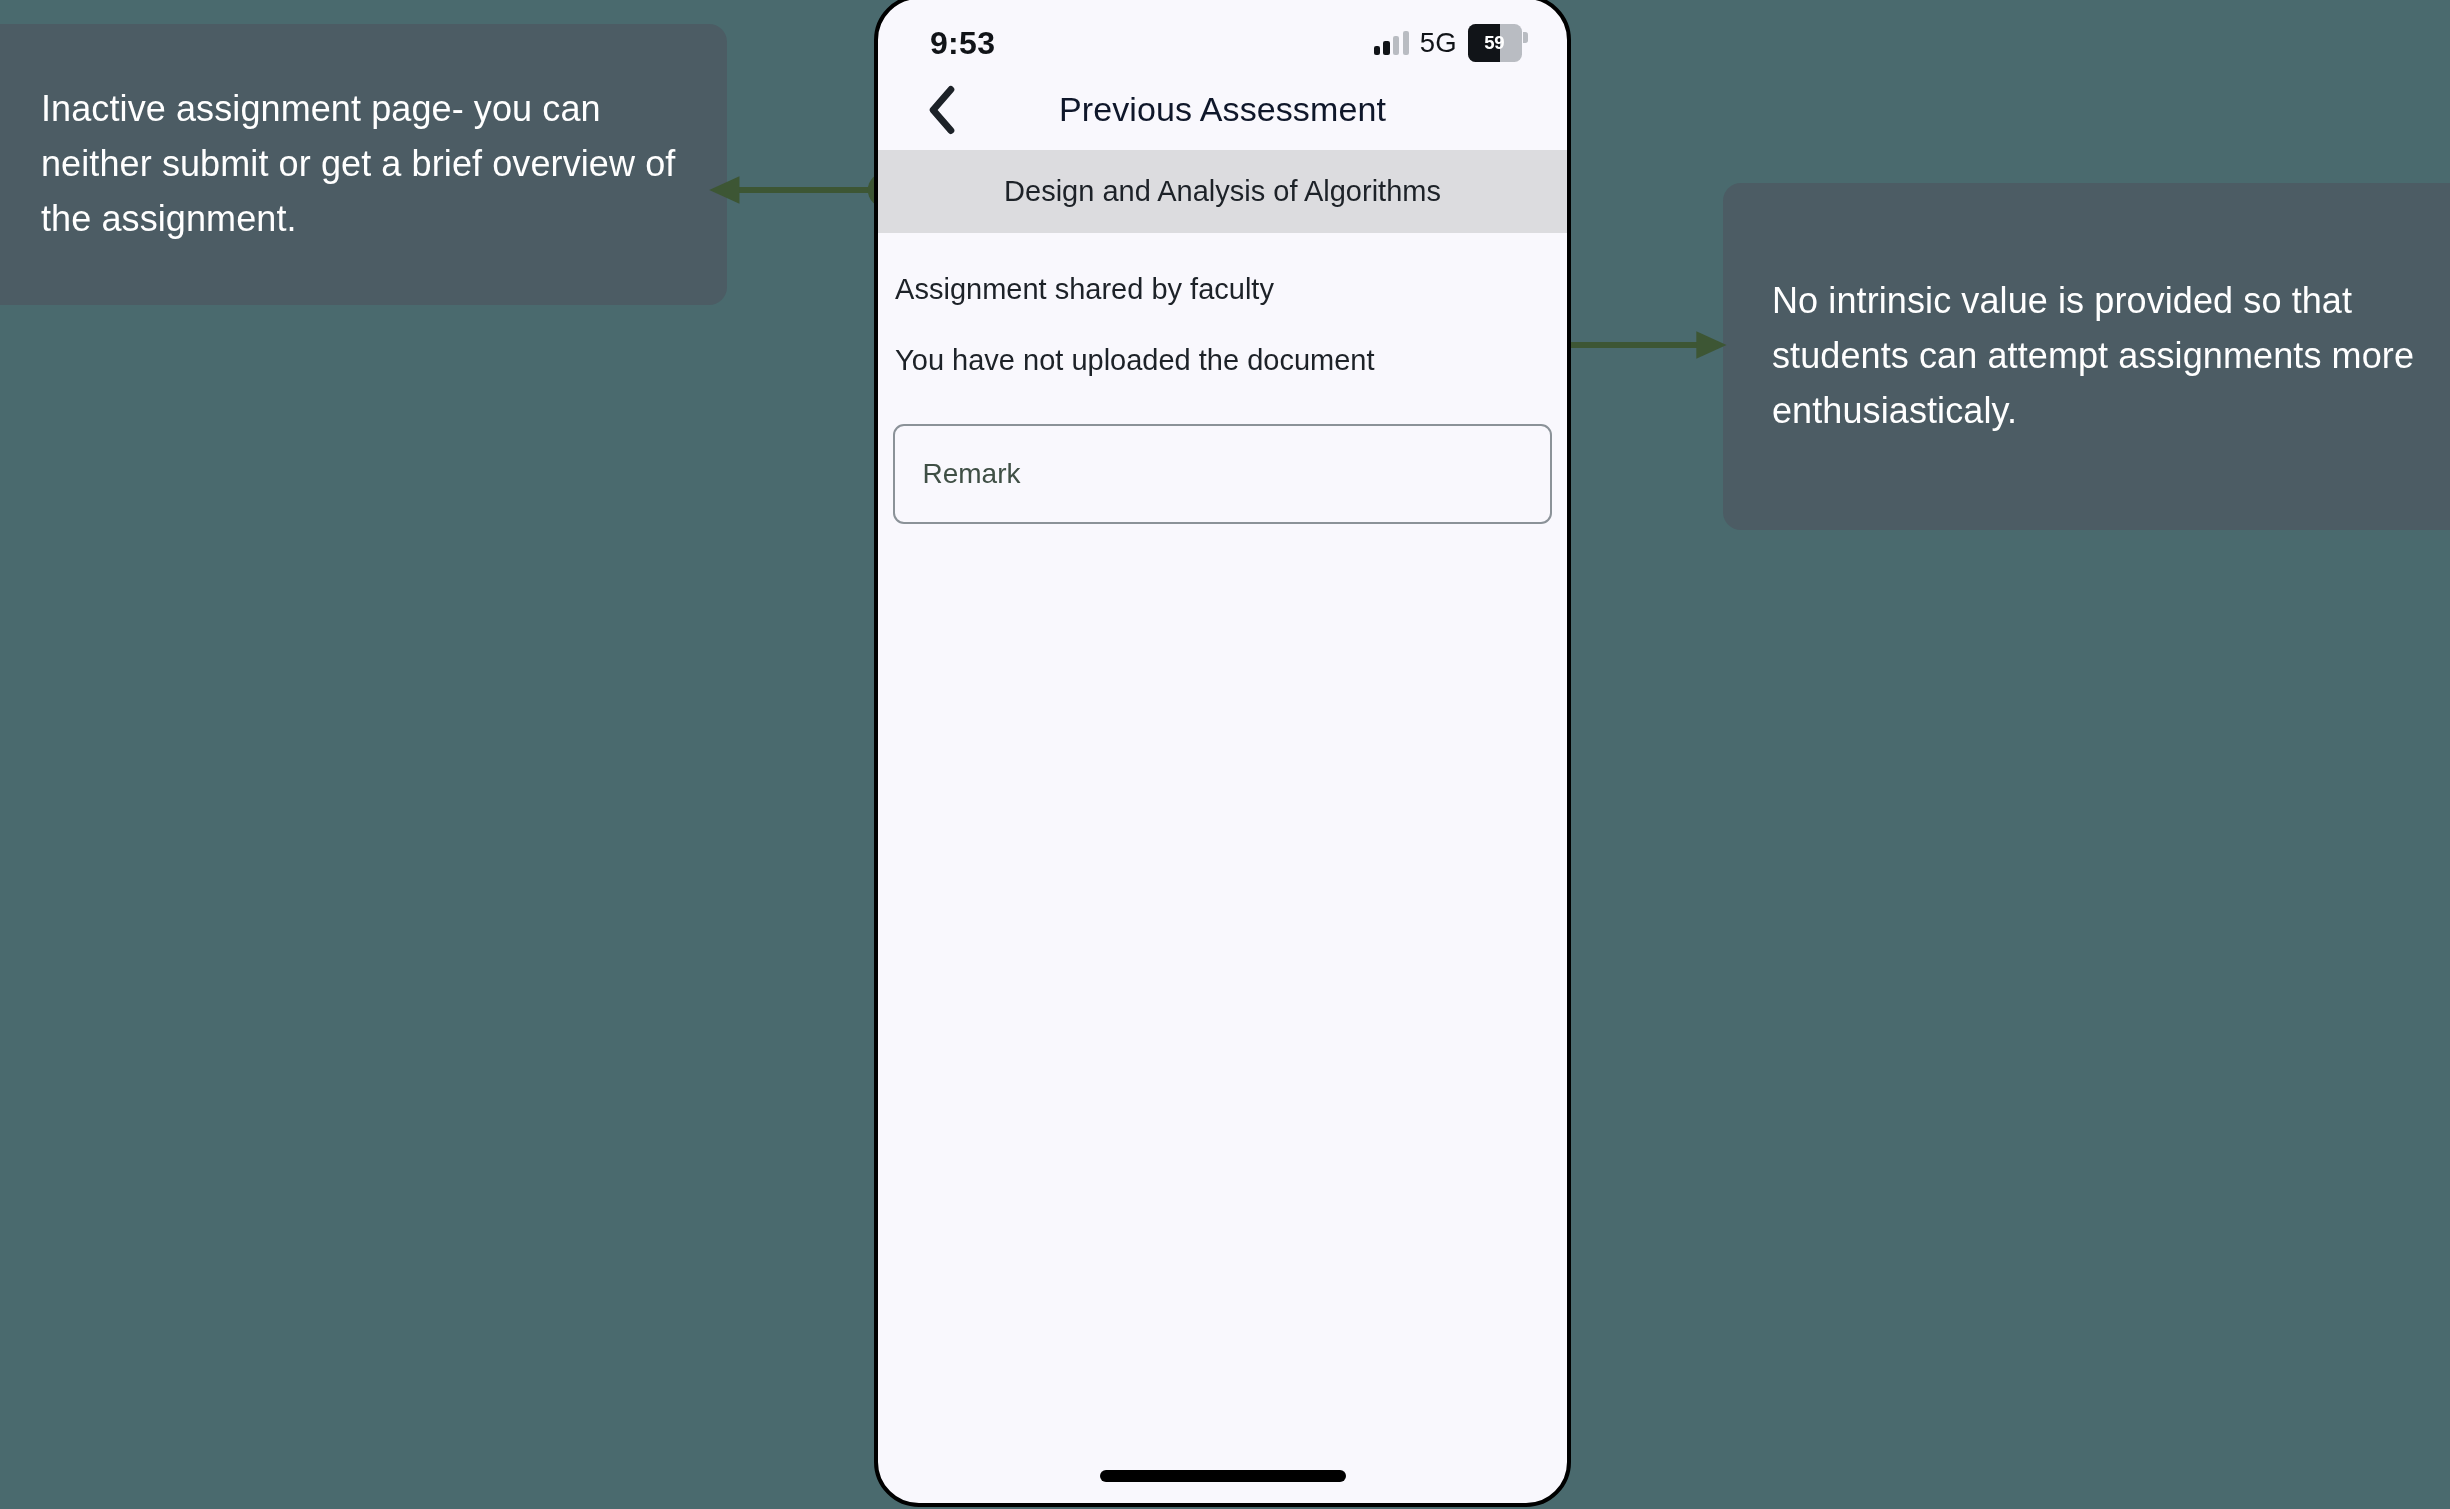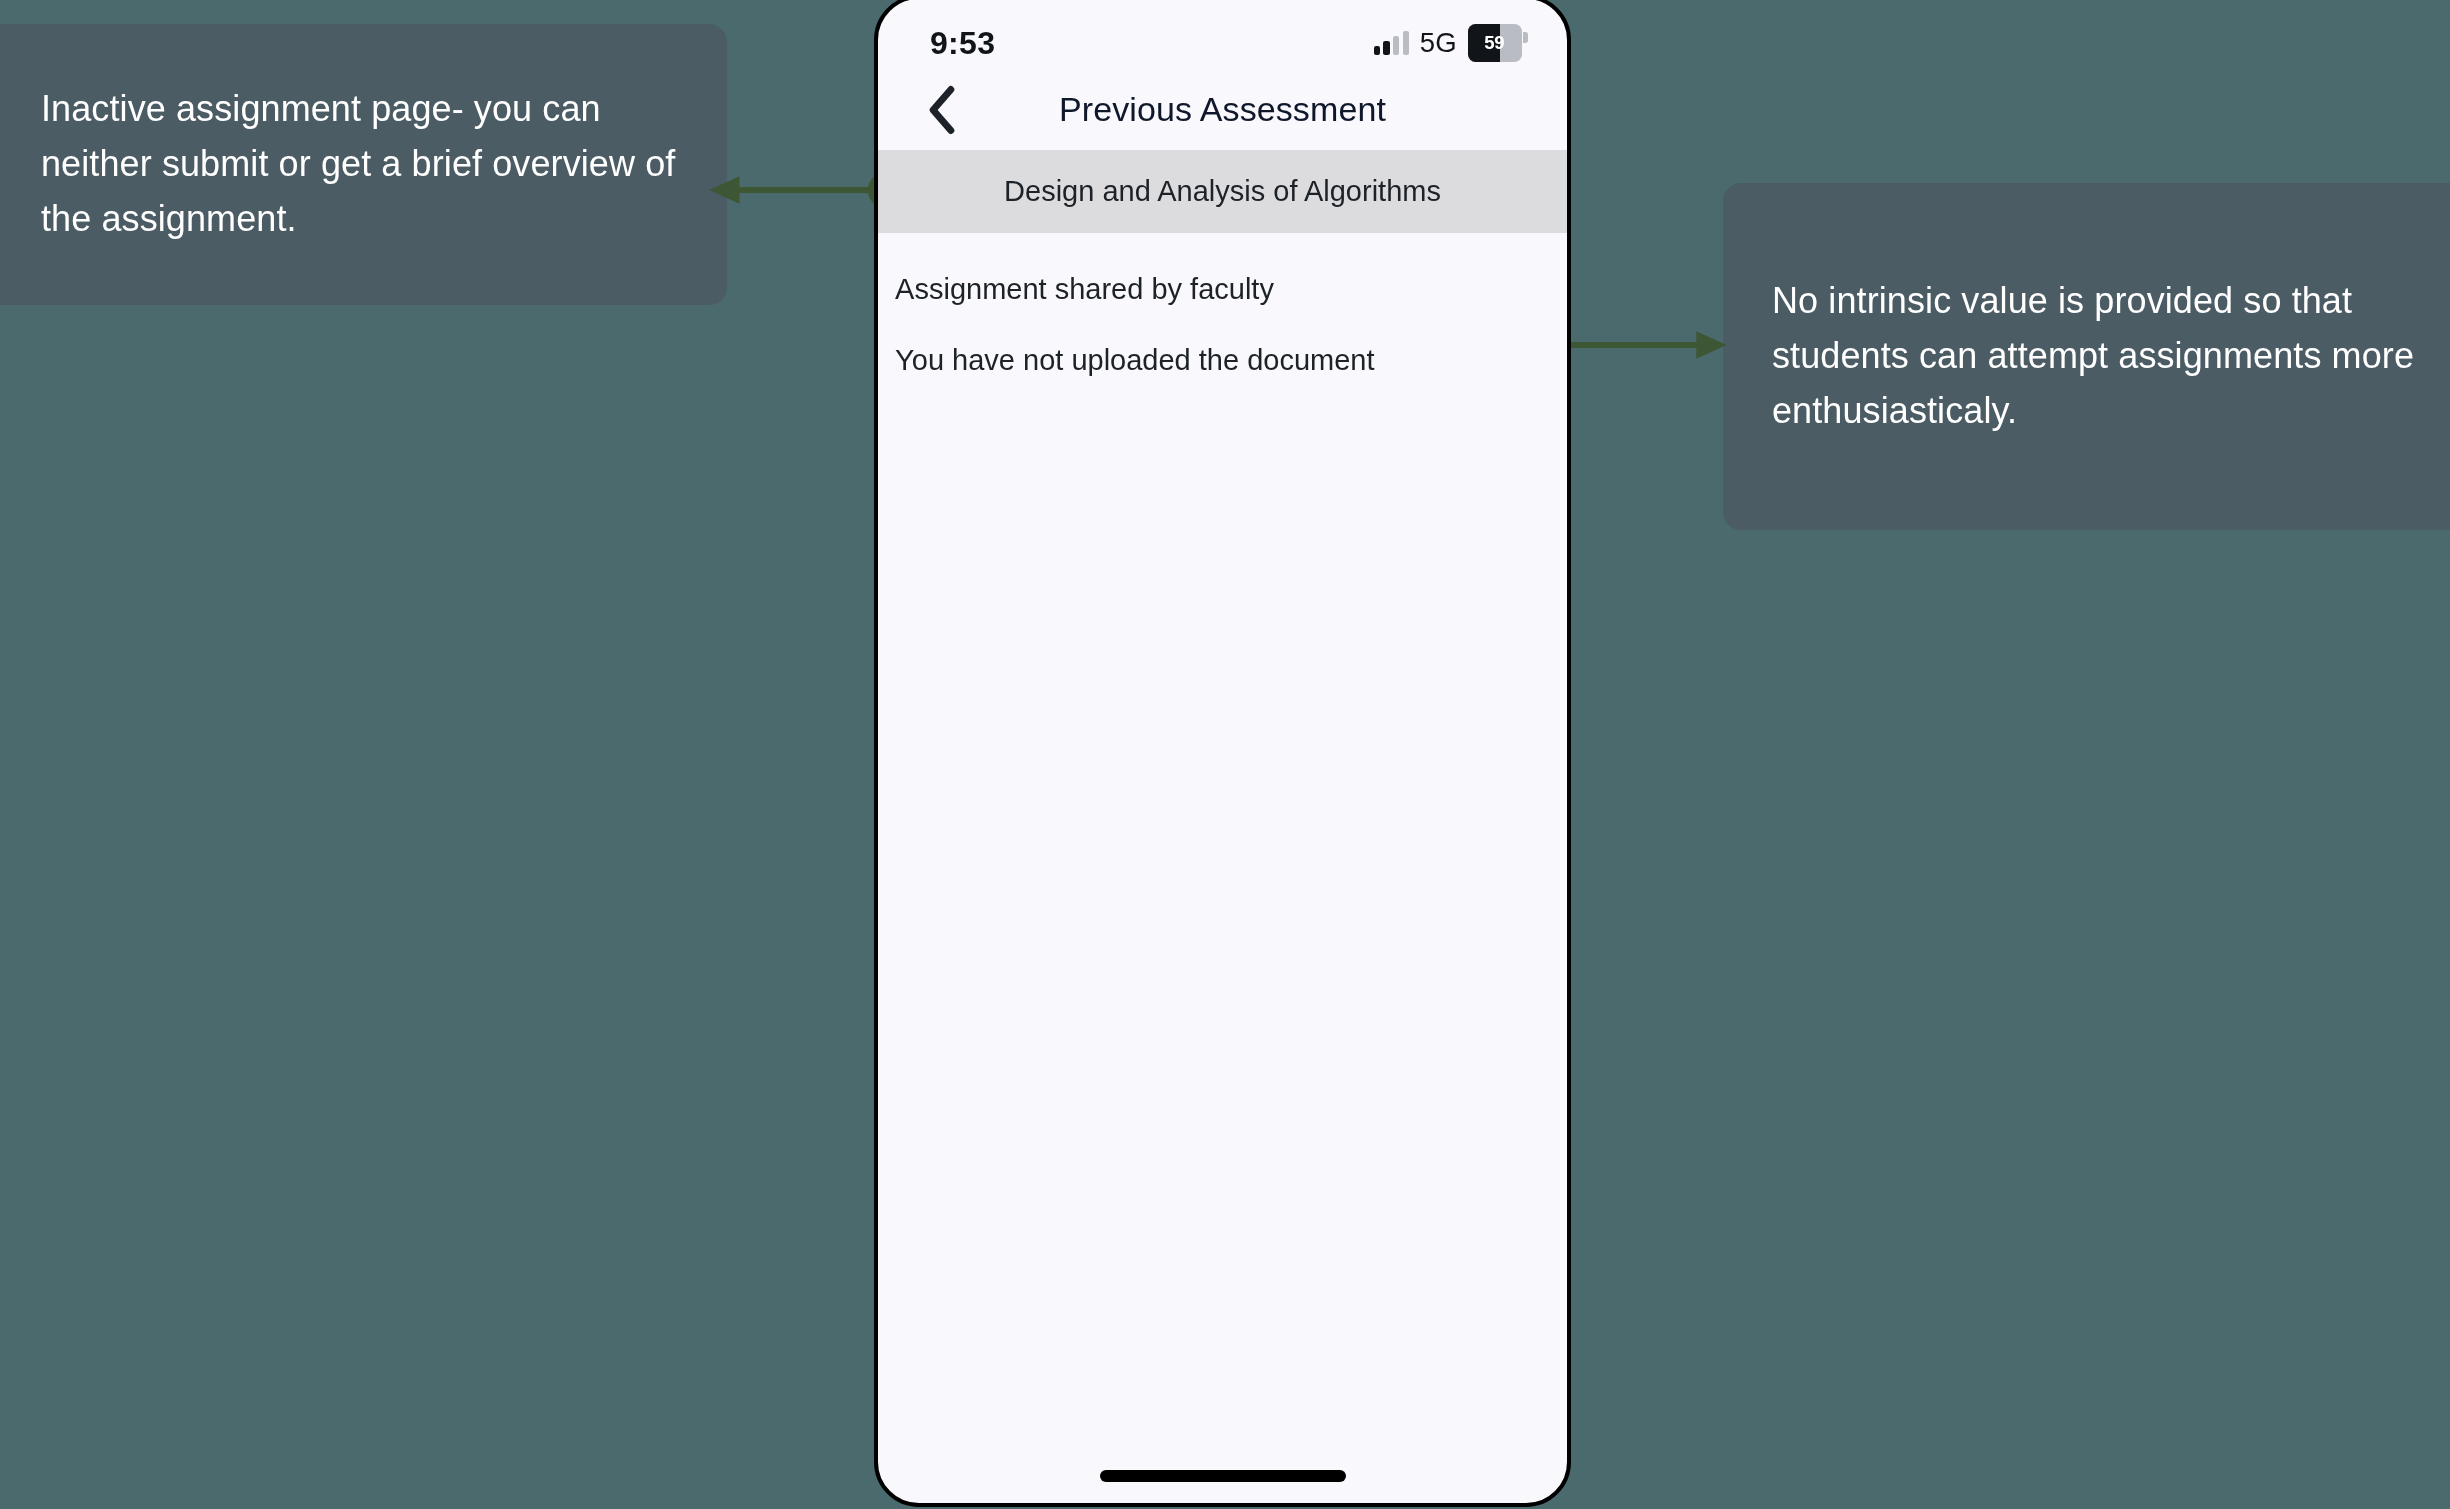--- a/index.html
+++ b/index.html
@@ -259,17 +259,20 @@
     </div>
     <div id="nav-title">Previous Assessment</div>
   </div>
 
   <div id="course-banner">Design and Analysis of Algorithms</div>
 
   <div id="content">
     <div class="info-line" id="info-shared">Assignment shared by faculty</div>
     <div class="info-line" id="info-not-uploaded">You have not uploaded the document</div>
 
+    <div id="remark-field">
+      <span id="remark-placeholder">Remark</span>
+    </div>
   </div>
 
   <div id="home-indicator"></div>
 </div>
 
 
 </body></html>

